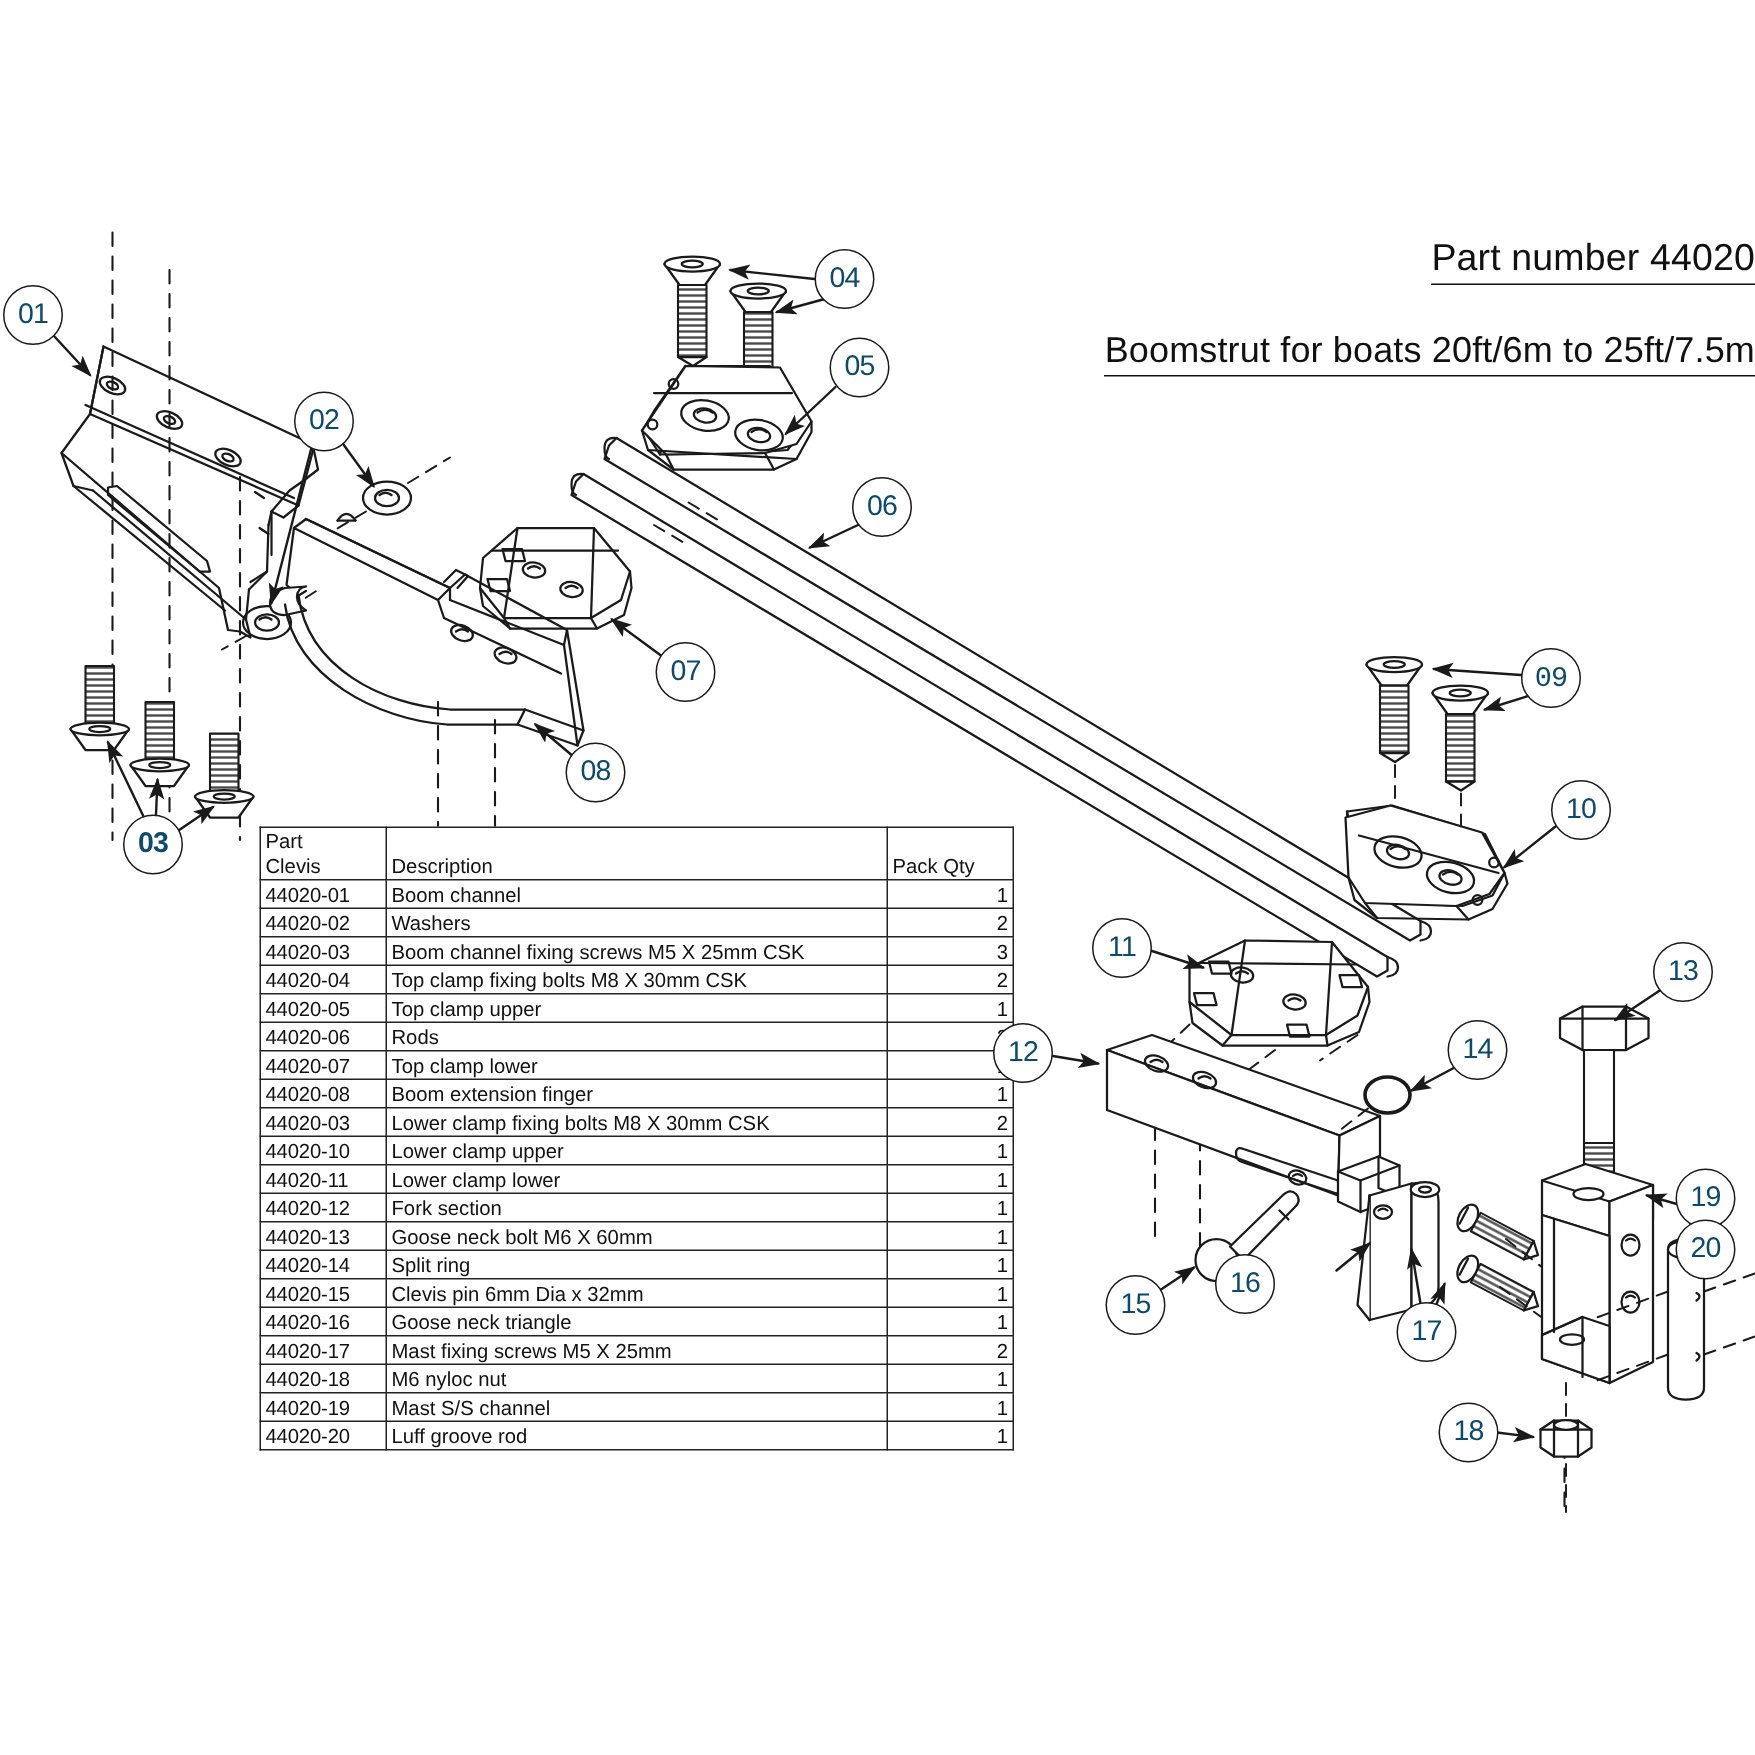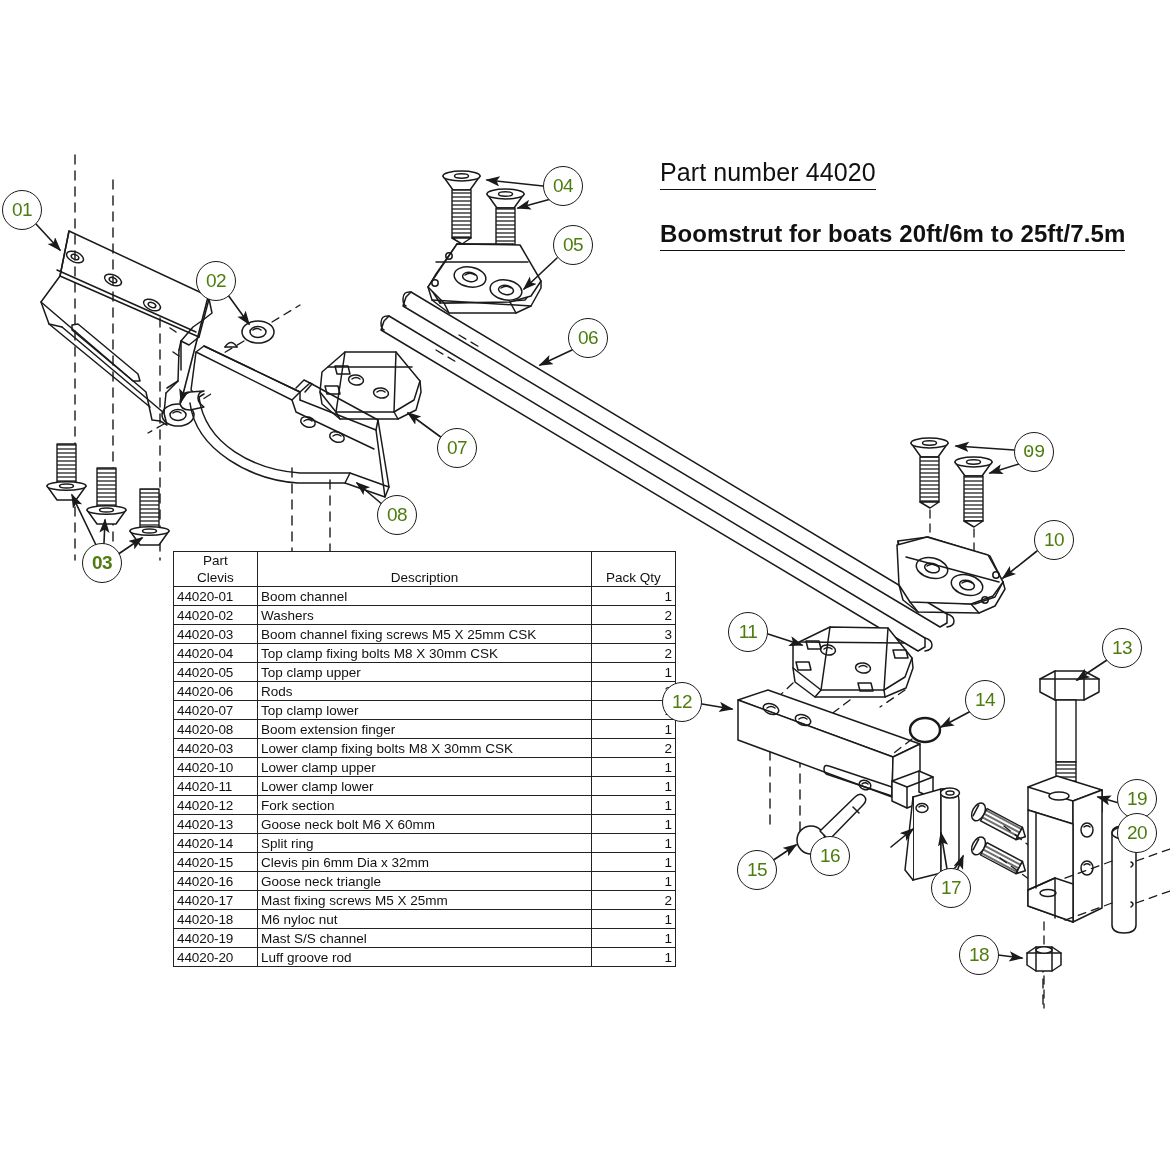--- a/index.html
+++ b/index.html
@@ -11,36 +11,36 @@
     overflow:hidden;
     position:relative;
   }
   #stage{position:absolute;left:0;top:0;width:1170px;height:1170px;}
   #art{position:absolute;left:0;top:0;width:1170px;height:1170px;}
 
   
   .title-block{
     position:absolute;
     left:660px;top:158px;width:510px;
-    text-align:left;
+    text-align:right;
   }
   .title-line{
     font-size:25px;
     letter-spacing:.1px;
     color:#111;
     margin:0 0 30px 0;
     display:block;
     white-space:nowrap;
   }
   .title-line .ul{
     border-bottom:1.6px solid #111;
     padding-bottom:2px;
     display:inline-block;
   }
-  .title-line.sub{font-size:24px;margin:0;font-weight:bold;}
+  .title-line.sub{font-size:24px;margin:0;}
 
   
   .parts-table-wrap{
     position:absolute;
     left:173px;top:551px;
     width:481px;
   }
   table.parts{
     border-collapse:collapse;
     width:481px;
@@ -53,21 +53,21 @@
     padding:0 3px;
     height:18px;
     line-height:17px;
     font-weight:normal;
     vertical-align:middle;
     white-space:nowrap;
     overflow:hidden;
   }
   table.parts th{
     vertical-align:bottom;
-    text-align:center;
+    text-align:left;
     height:auto;
   }
   .col-pn{width:77px;}
   .col-desc{width:327px;margin-left:16px;}
   .col-qty{width:77px;text-align:right;padding-right:5px;}
   th.col-qty{text-align:left;padding-right:3px;}
   .hdr-pn{line-height:19px;padding-top:2px;padding-bottom:1px;}
   td.col-pn{letter-spacing:-0.1px;}
 
   
@@ -75,21 +75,21 @@
     position:absolute;
     width:40px;height:40px;
     margin-left:-20px;margin-top:-20px;
     border:1.7px solid #1a1a1a;
     border-radius:50%;
     background:#fff;
     font-size:19px;
     line-height:38px;
     text-align:center;
     letter-spacing:-0.5px;
-    color:#4d7c0f;
+    color:#0c4a6e;
     box-sizing:border-box;
   }
 </style>
 </head>
 <body>
 
 <div id="stage">
 
   <svg id="art" viewBox="0 0 1170 1170" xmlns="http://www.w3.org/2000/svg">
     <defs>

